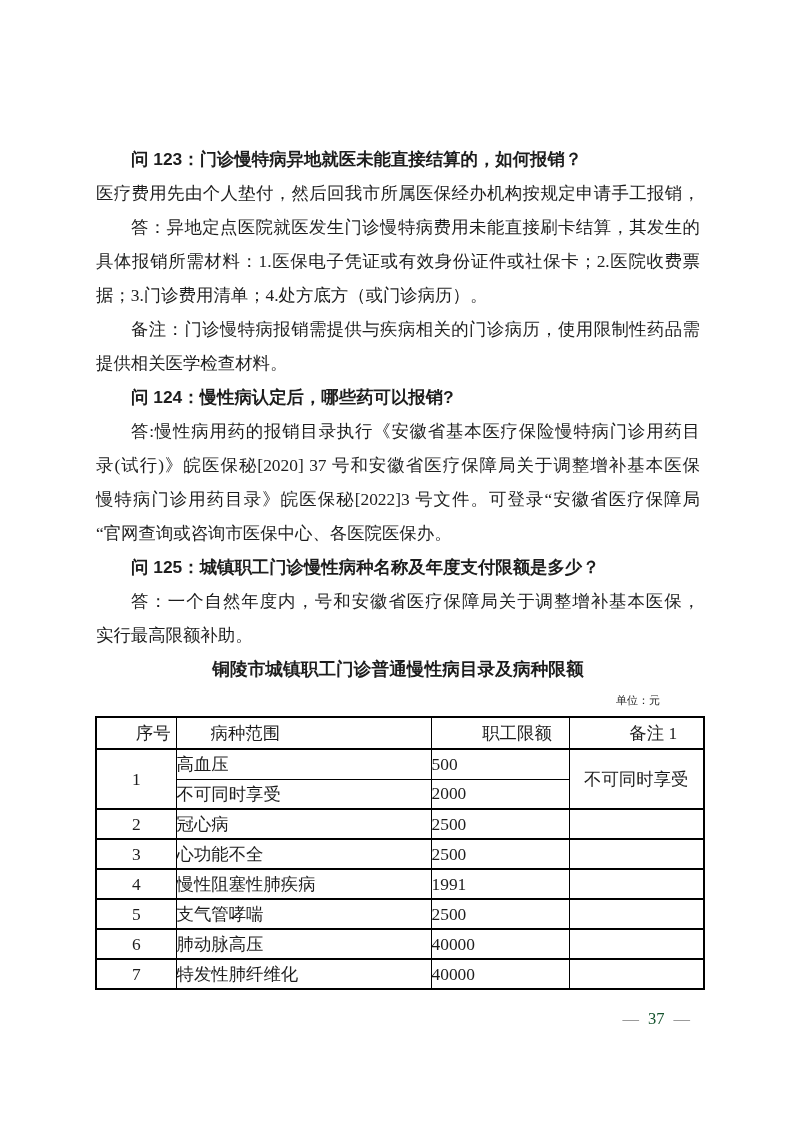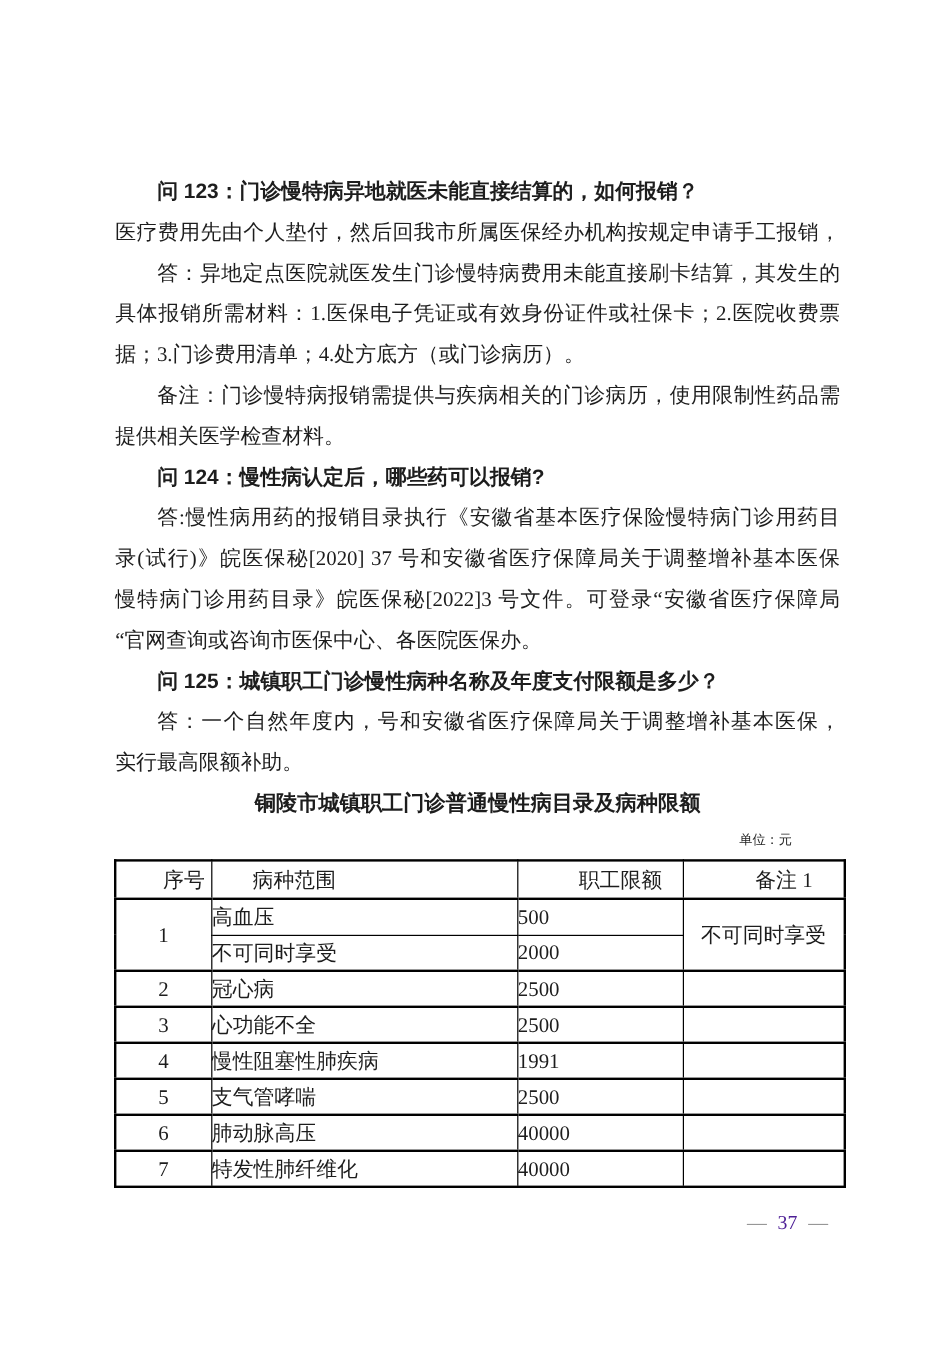--- a/index.html
+++ b/index.html
@@ -81,21 +81,21 @@
   td.note, th.c3  { text-align: center; }
   .page-number {
     position: absolute;
     top: 1007px;
     right: 103px;
     font-size: 16.5px;
     line-height: 24px;
     white-space: nowrap;
   }
   .page-number .dash { color: #8a8a8a; }
-  .page-number .num  { color: #4c1d95; margin: 0 9px; }
+  .page-number .num  { color: #14532d; margin: 0 9px; }
 </style>
 </head>
 <body>
 
 <div class="page">
   <div class="content">
     <div id="blocks">
         <div class="line heading">问 123：门诊慢特病异地就医未能直接结算的，如何报销？</div>
         <div class="line fill">医疗费用先由个人垫付，然后回我市所属医保经办机构按规定申请手工报销，</div>
         <div class="line indent fill">答：异地定点医院就医发生门诊慢特病费用未能直接刷卡结算，其发生的</div>

